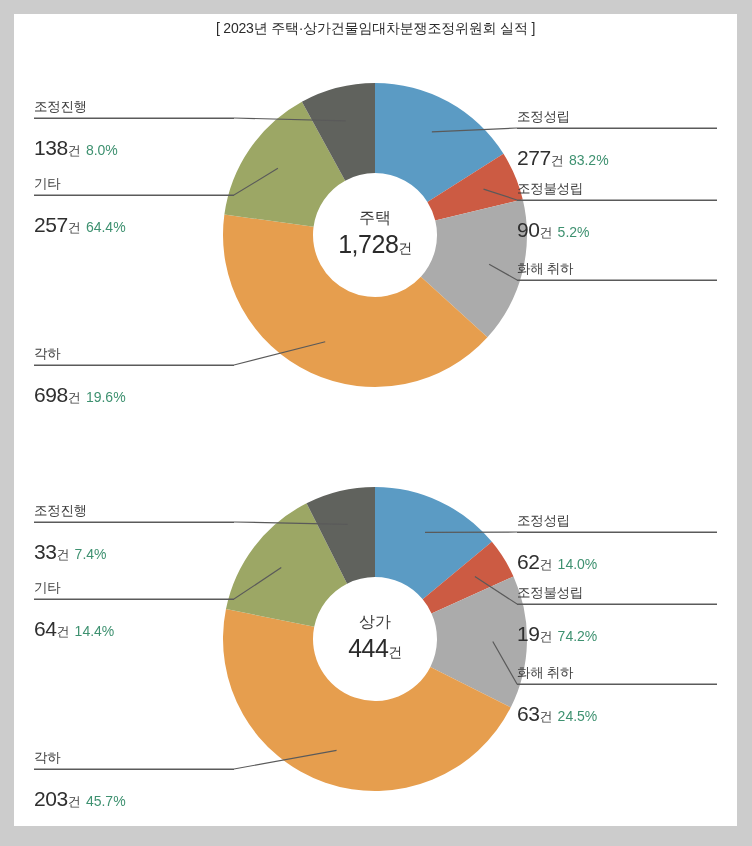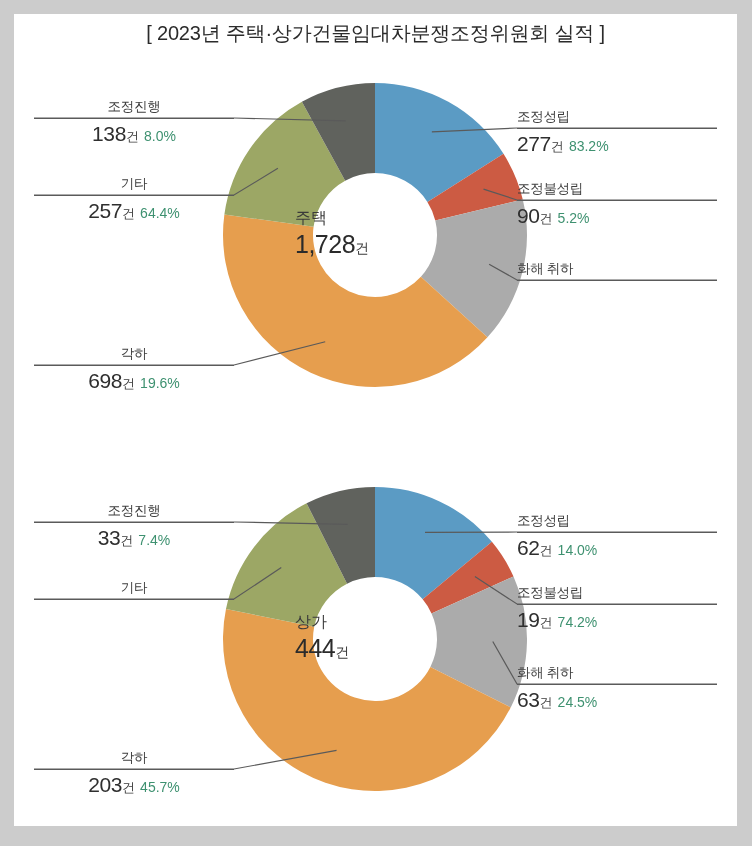--- a/index.html
+++ b/index.html
@@ -21,21 +21,21 @@
     height: 812px;
     background: #ffffff;
     box-sizing: border-box;
   }
   .chart-title {
     position: absolute;
     left: 0;
     top: 6px;
     width: 723px;
     text-align: center;
-    font-size: 20px;
+    font-size: 14px;
     color: #2b2b2b;
     letter-spacing: -0.2px;
     white-space: nowrap;
   }
   .chart-block {
     position: absolute;
     left: 0;
     width: 723px;
     height: 370px;
   }
@@ -47,20 +47,21 @@
     top: 0;
     width: 360px;
     height: 370px;
     pointer-events: none;
   }
   .center-inner {
     position: absolute;
     left: 50%;
     top: 185px;
     transform: translate(-50%, -50%);
+    text-align: center;
     width: 160px;
   }
   .center-name {
     font-size: 16px;
     color: #3a3a3a;
     line-height: 22px;
   }
   .center-value {
     font-size: 25px;
     color: #2b2b2b;
@@ -70,41 +71,41 @@
   .center-value .unit {
     font-size: 14px;
     color: #3a3a3a;
   }
 
   
   .callout {
     position: absolute;
     width: 200px;
   }
-  .callout.left  { text-align: center; }
+  .callout.left  { text-align: left; }
   .callout.right { text-align: left; }
 
   .callout .cl-title {
     font-size: 13.5px;
     color: #3d3d3d;
     line-height: 17px;
     letter-spacing: -0.3px;
     padding-bottom: 3px;
     white-space: nowrap;
   }
   .callout .cl-rule {
     height: 0;
     border-bottom: 1.4px solid #5a5a5a;
     width: 100%;
   }
   .callout .cl-value {
     font-size: 21px;
     color: #2f2f2f;
     line-height: 26px;
-    padding-top: 2px;
+    padding-top: 16px;
     white-space: nowrap;
     letter-spacing: -0.4px;
   }
   .callout .cl-value .unit {
     font-size: 13px;
     color: #3a3a3a;
   }
   .callout .cl-value .pct {
     font-size: 14px;
     color: #3e9170;
@@ -215,20 +216,21 @@
         <div class="cl-value">63<span class="unit">건</span> <span class="pct">24.5%</span></div>
       </div>
       <div class="callout left" style="left: 20px; top: 295px;">
         <div class="cl-title">각하</div>
         <div class="cl-rule"></div>
         <div class="cl-value">203<span class="unit">건</span> <span class="pct">45.7%</span></div>
       </div>
       <div class="callout left" style="left: 20px; top: 125px;">
         <div class="cl-title">기타</div>
         <div class="cl-rule"></div>
+        <div class="cl-value">64<span class="unit">건</span> <span class="pct">14.4%</span></div>
       </div>
       <div class="callout left" style="left: 20px; top: 48px;">
         <div class="cl-title">조정진행</div>
         <div class="cl-rule"></div>
         <div class="cl-value">33<span class="unit">건</span> <span class="pct">7.4%</span></div>
       </div>
     </div>
 
 </div>
 

